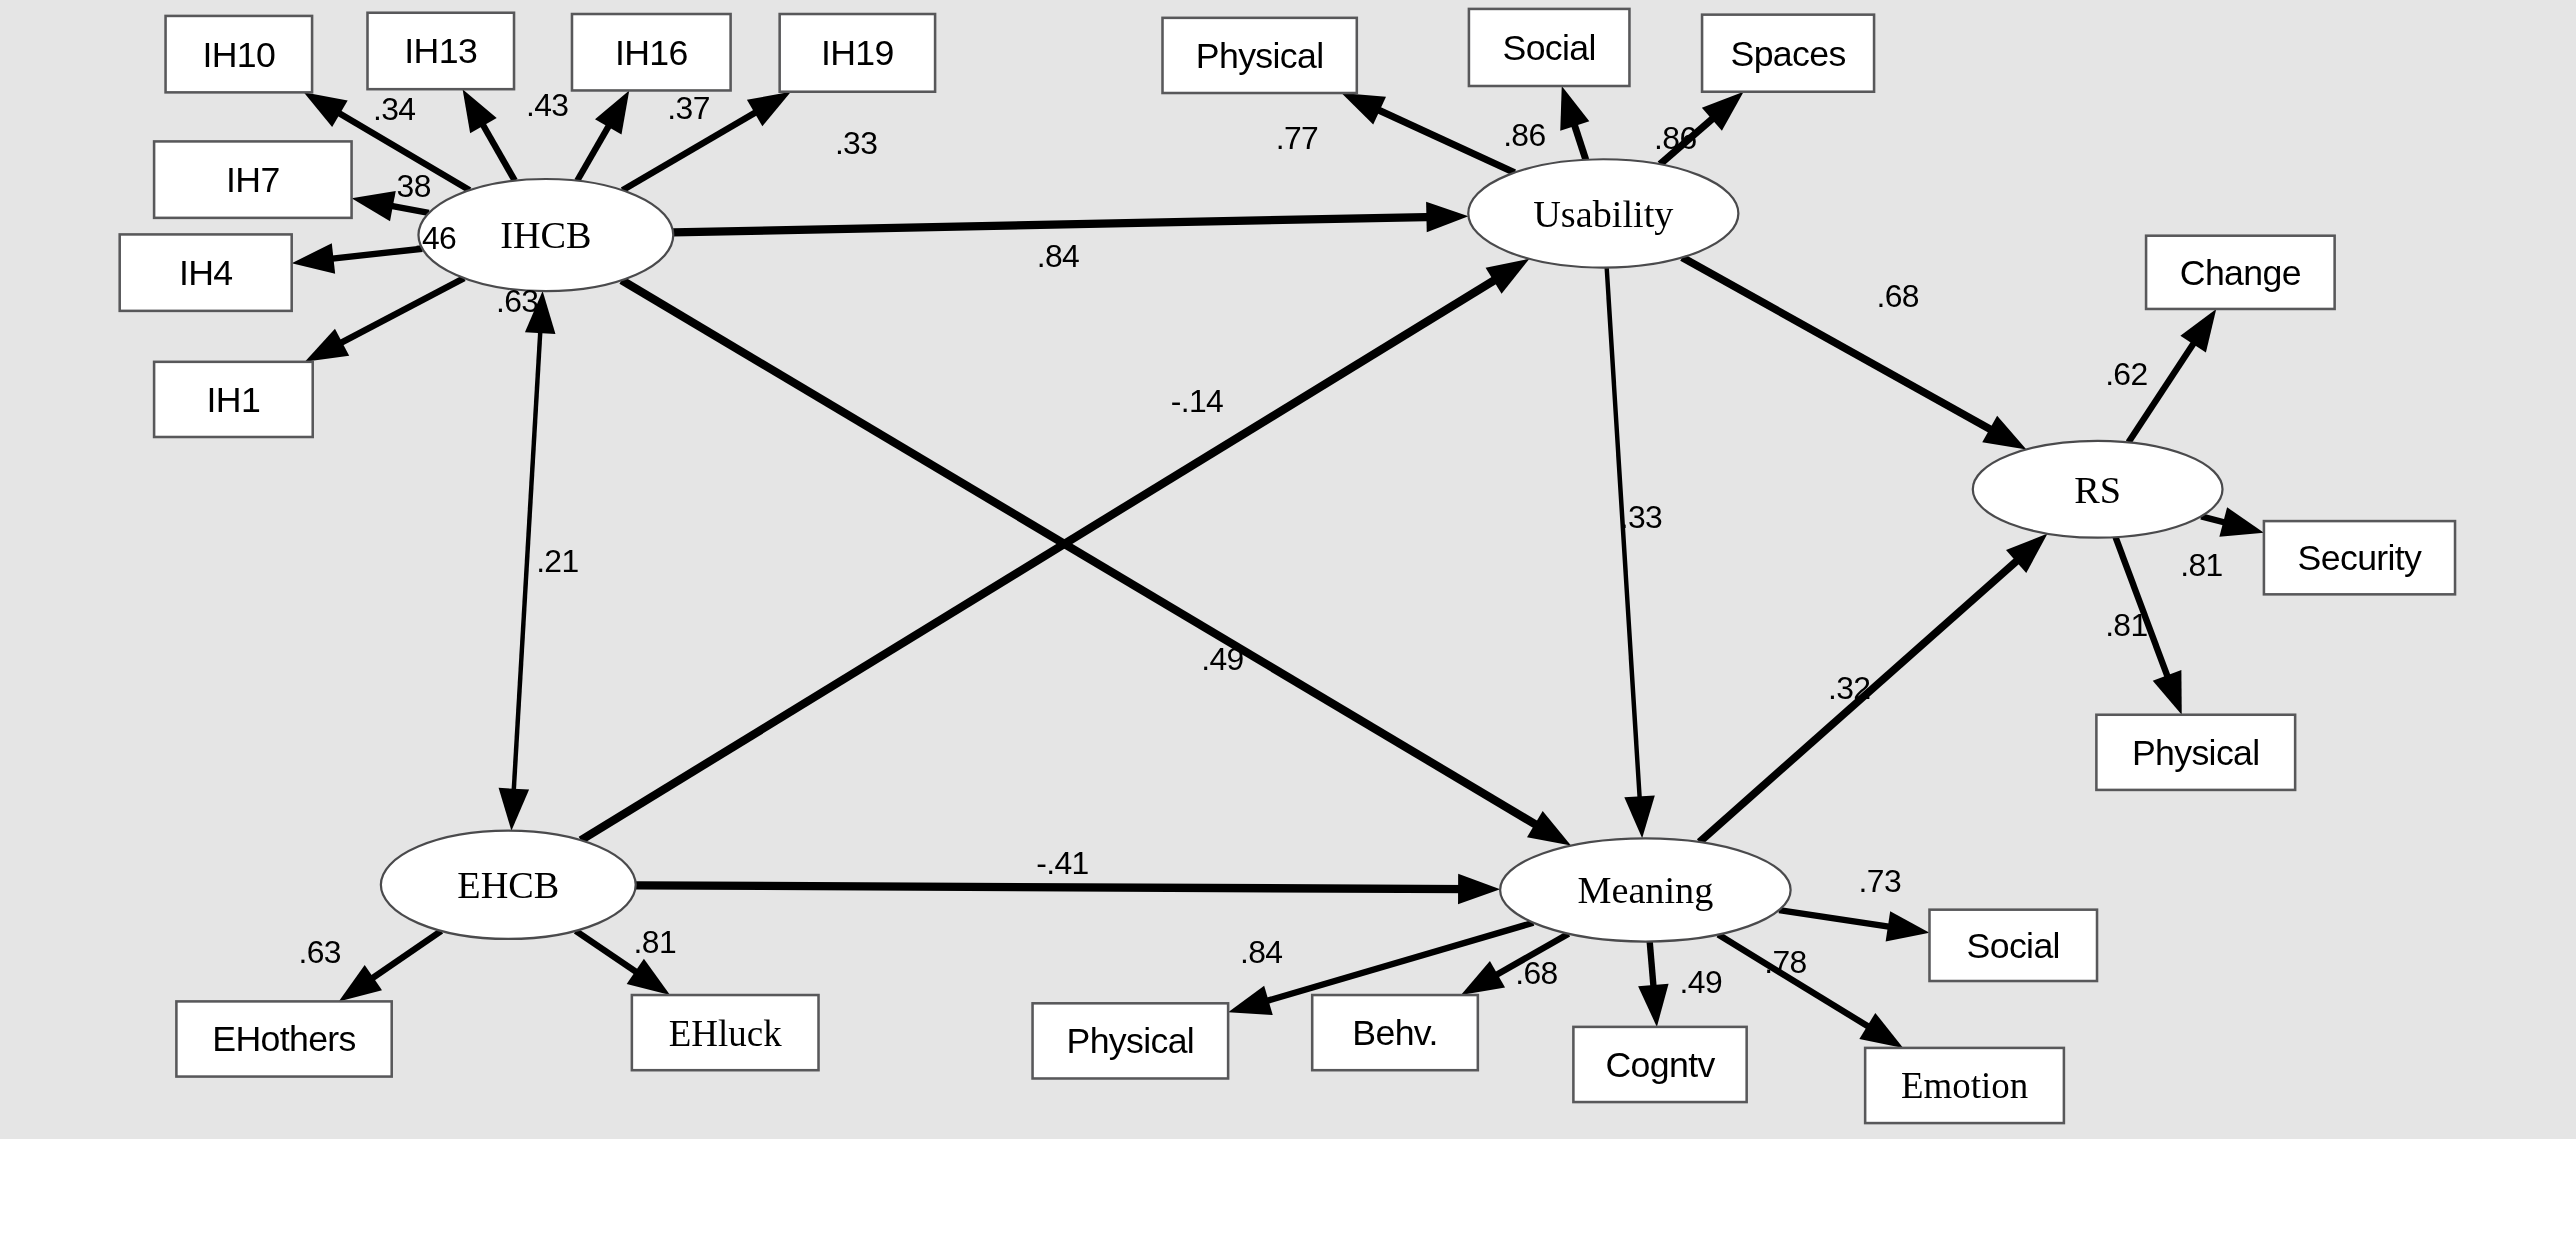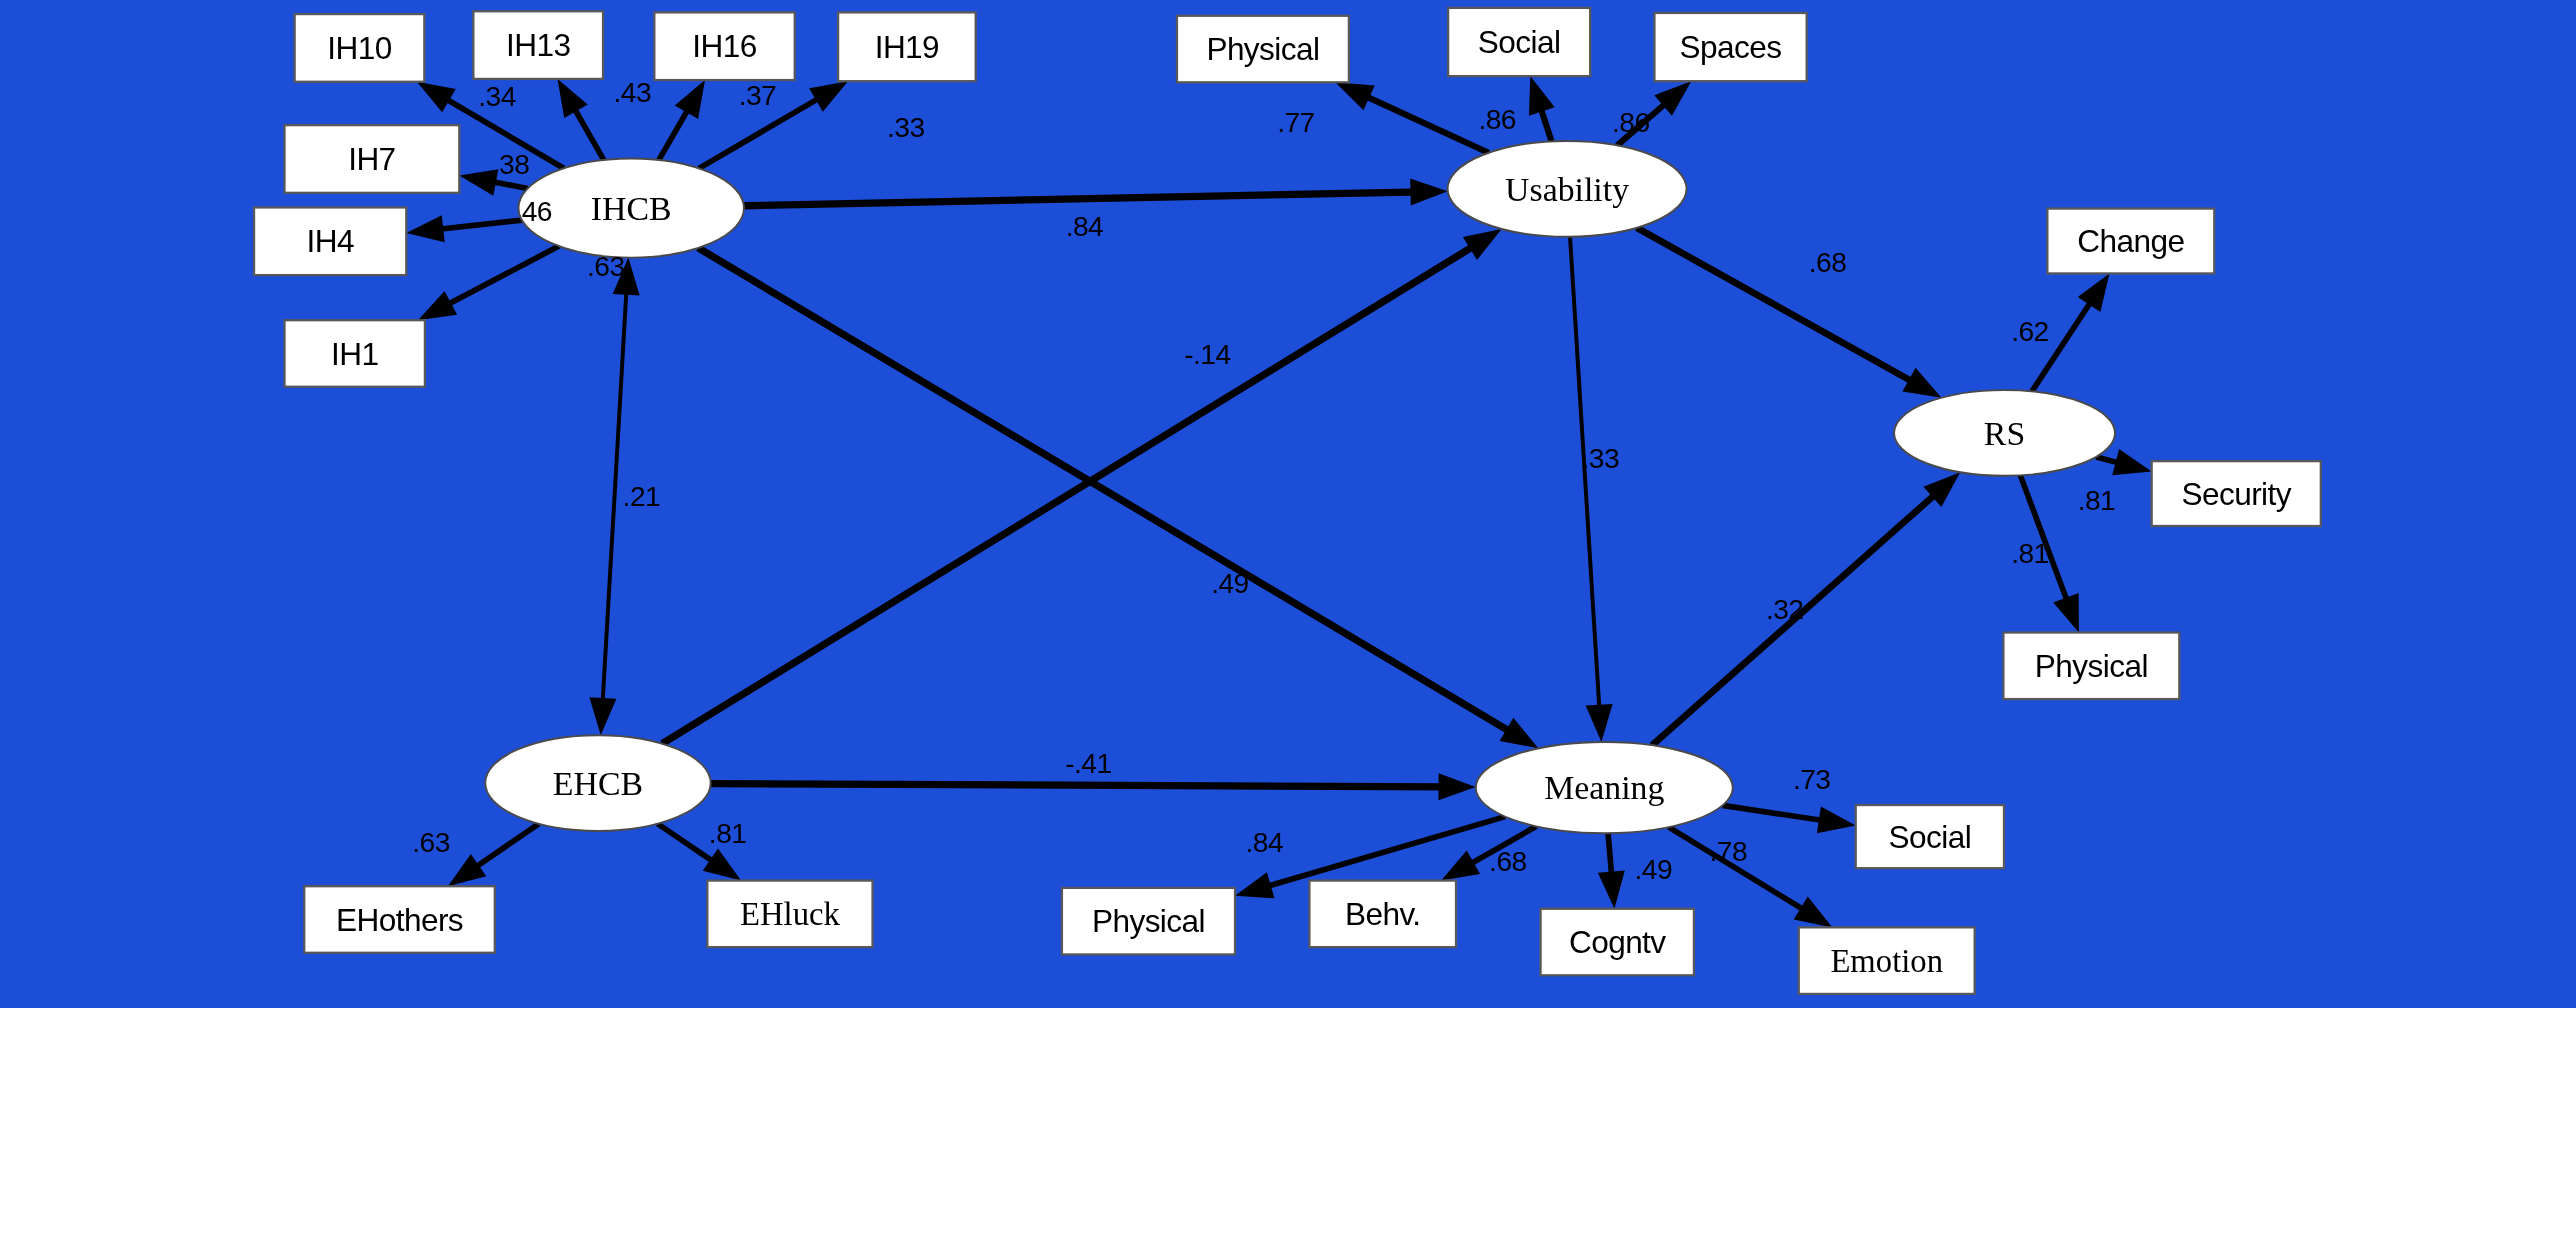--- a/index.html
+++ b/index.html
@@ -1,16 +1,16 @@
 <!DOCTYPE html>
 <html style="font-size:11.2px"><head>
 <meta charset="utf-8">
 <style>
   html,body{margin:0;padding:0;background:#ffffff;}
-  .stage{position:relative;width:2576px;height:1008px;background:#1d4ed8;overflow:hidden;}
+  .stage{position:relative;width:2576px;height:1139px;background:#e5e5e5;overflow:hidden;}
   svg{display:block;width:100%;height:100%;}
   .edge-line{stroke:#000000;fill:none;}
   .arrow-head{fill:#000000;stroke:none;}
   .obs-box{fill:#ffffff;stroke:#58585a;stroke-width:4px;}
   .lat-ellipse{fill:#ffffff;stroke:#4a4a4c;stroke-width:3.5px;}
   .lbl-sans{font-family:"Liberation Sans",sans-serif;font-size:56px;fill:#000;letter-spacing:-1px;}
   .lbl-serif{font-family:"Liberation Serif",serif;font-size:58px;fill:#000;}
   .latent-lbl{font-family:"Liberation Serif",serif;font-size:60px;fill:#000;}
   .coef{font-family:"Liberation Sans",sans-serif;font-size:50px;fill:#000;letter-spacing:-1px;}
 </style>

